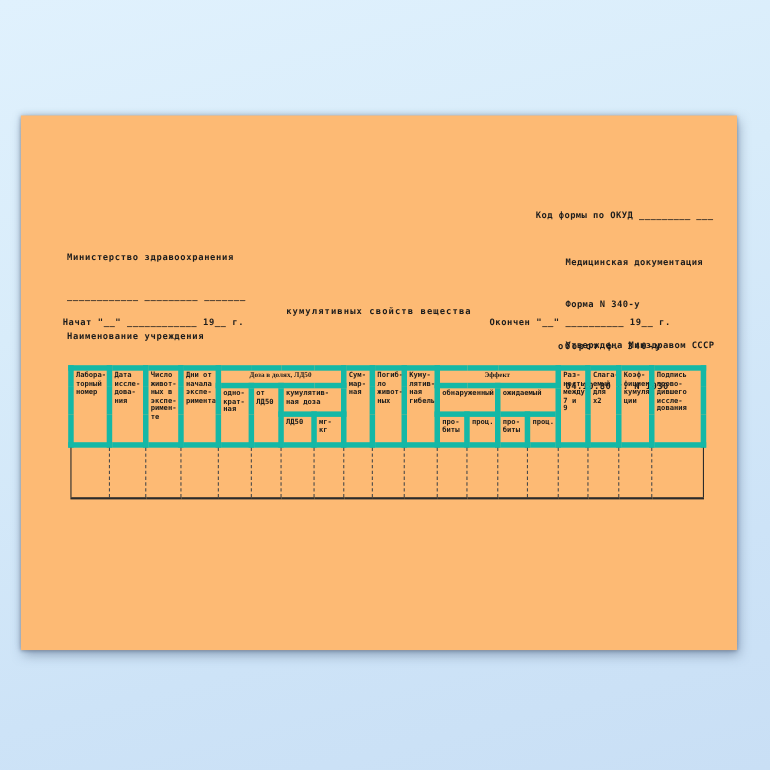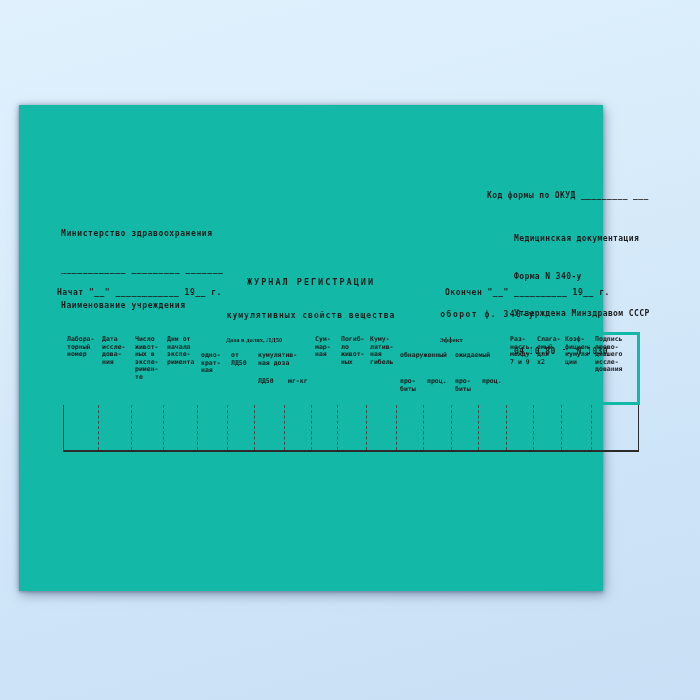--- a/index.html
+++ b/index.html
@@ -2,42 +2,42 @@
 <html><head>
 <meta charset="utf-8">
 <style>
   html,body{margin:0;padding:0;}
   body{
     width:700px;height:700px;overflow:hidden;
     background:linear-gradient(165deg,#e0f1fd 0%,#d8ecfa 35%,#cde3f7 75%,#c9dff5 100%);
     font-family:"DejaVu Sans Mono","Liberation Mono",monospace;
   }
   .sheet{
-    position:absolute;left:19px;top:105px;width:584px;height:486px;
-    background:#14b8a6;
+    position:absolute;left:19px;top:105px;width:651px;height:486px;
+    background:#fdba74;
     box-shadow:0 1px 3px rgba(70,90,120,.45), 2px 4px 10px rgba(70,90,120,.5), -1px -1px 5px rgba(90,110,140,.25);
   }
   .tw{font-weight:bold;color:#1c1c1c;position:absolute;white-space:pre;}
   .codes{left:468px;top:58px;font-size:8px;line-height:13px;letter-spacing:.4px;}
   .ministry{left:42px;top:99px;width:218px;text-align:left;font-size:8px;line-height:12px;letter-spacing:.6px;}
   .docinfo{left:495px;top:103px;font-size:8px;line-height:12.5px;letter-spacing:.4px;}
   .title{left:0;top:150px;width:100%;text-align:center;font-size:8.5px;line-height:11px;letter-spacing:2px;}
   .title .sub{font-size:8px;letter-spacing:1px;}
   .date-line{top:183px;font-size:8px;letter-spacing:.5px;}
   .date-started{left:38px;}
   .date-finished{left:426px;}
   .reverse{left:0;right:68px;top:205px;text-align:right;font-size:8px;letter-spacing:1.5px;width:auto;}
   .table-wrap{position:absolute;left:43px;top:227px;}
   table{
     border-collapse:collapse;table-layout:fixed;width:575px;
     font-size:6.5px;line-height:7.5px;color:#1c1c1c;
     border:1px solid #2b2b2b;border-bottom:2px solid #2b2b2b;
   }
   th{
-    border:3px solid #14b8a6;vertical-align:top;text-align:left;
+    border:5px solid #14b8a6;vertical-align:top;text-align:left;
     padding:1px 1px 0 2px;font-weight:bold;white-space:pre-line;overflow:hidden;
     font-family:"DejaVu Sans Mono","Liberation Mono",monospace;
   }
   th.c{text-align:center;padding-left:0;font-family:Liberation Serif, serif;}
   thead tr.r1{height:16px;}
   thead tr.r2{height:26px;}
   thead tr.r3{height:28px;}
   tbody td{
     height:43px;
     border-left:1px dashed #4a4a4a;border-right:1px dashed #4a4a4a;
@@ -60,21 +60,20 @@
   </div>
 
   <div class="tw docinfo">
     <div>Медицинская документация</div>
     <div>Форма N 340-у</div>
     <div>Утверждена Минздравом СССР</div>
     <div>04.10.80 г. N 1030</div>
   </div>
 
   <div class="tw title">
-    <div>ЖУРНАЛ РЕГИСТРАЦИИ</div>
     <div class="sub">кумулятивных свойств вещества</div>
   </div>
 
   <div class="tw date-line date-started">Начат "__" ____________ 19__ г.</div>
   <div class="tw date-line date-finished">Окончен "__" __________ 19__ г.</div>
   <div class="tw reverse">оборот ф. 340-у</div>
 
   <div class="table-wrap">
     <table>
       <colgroup>

